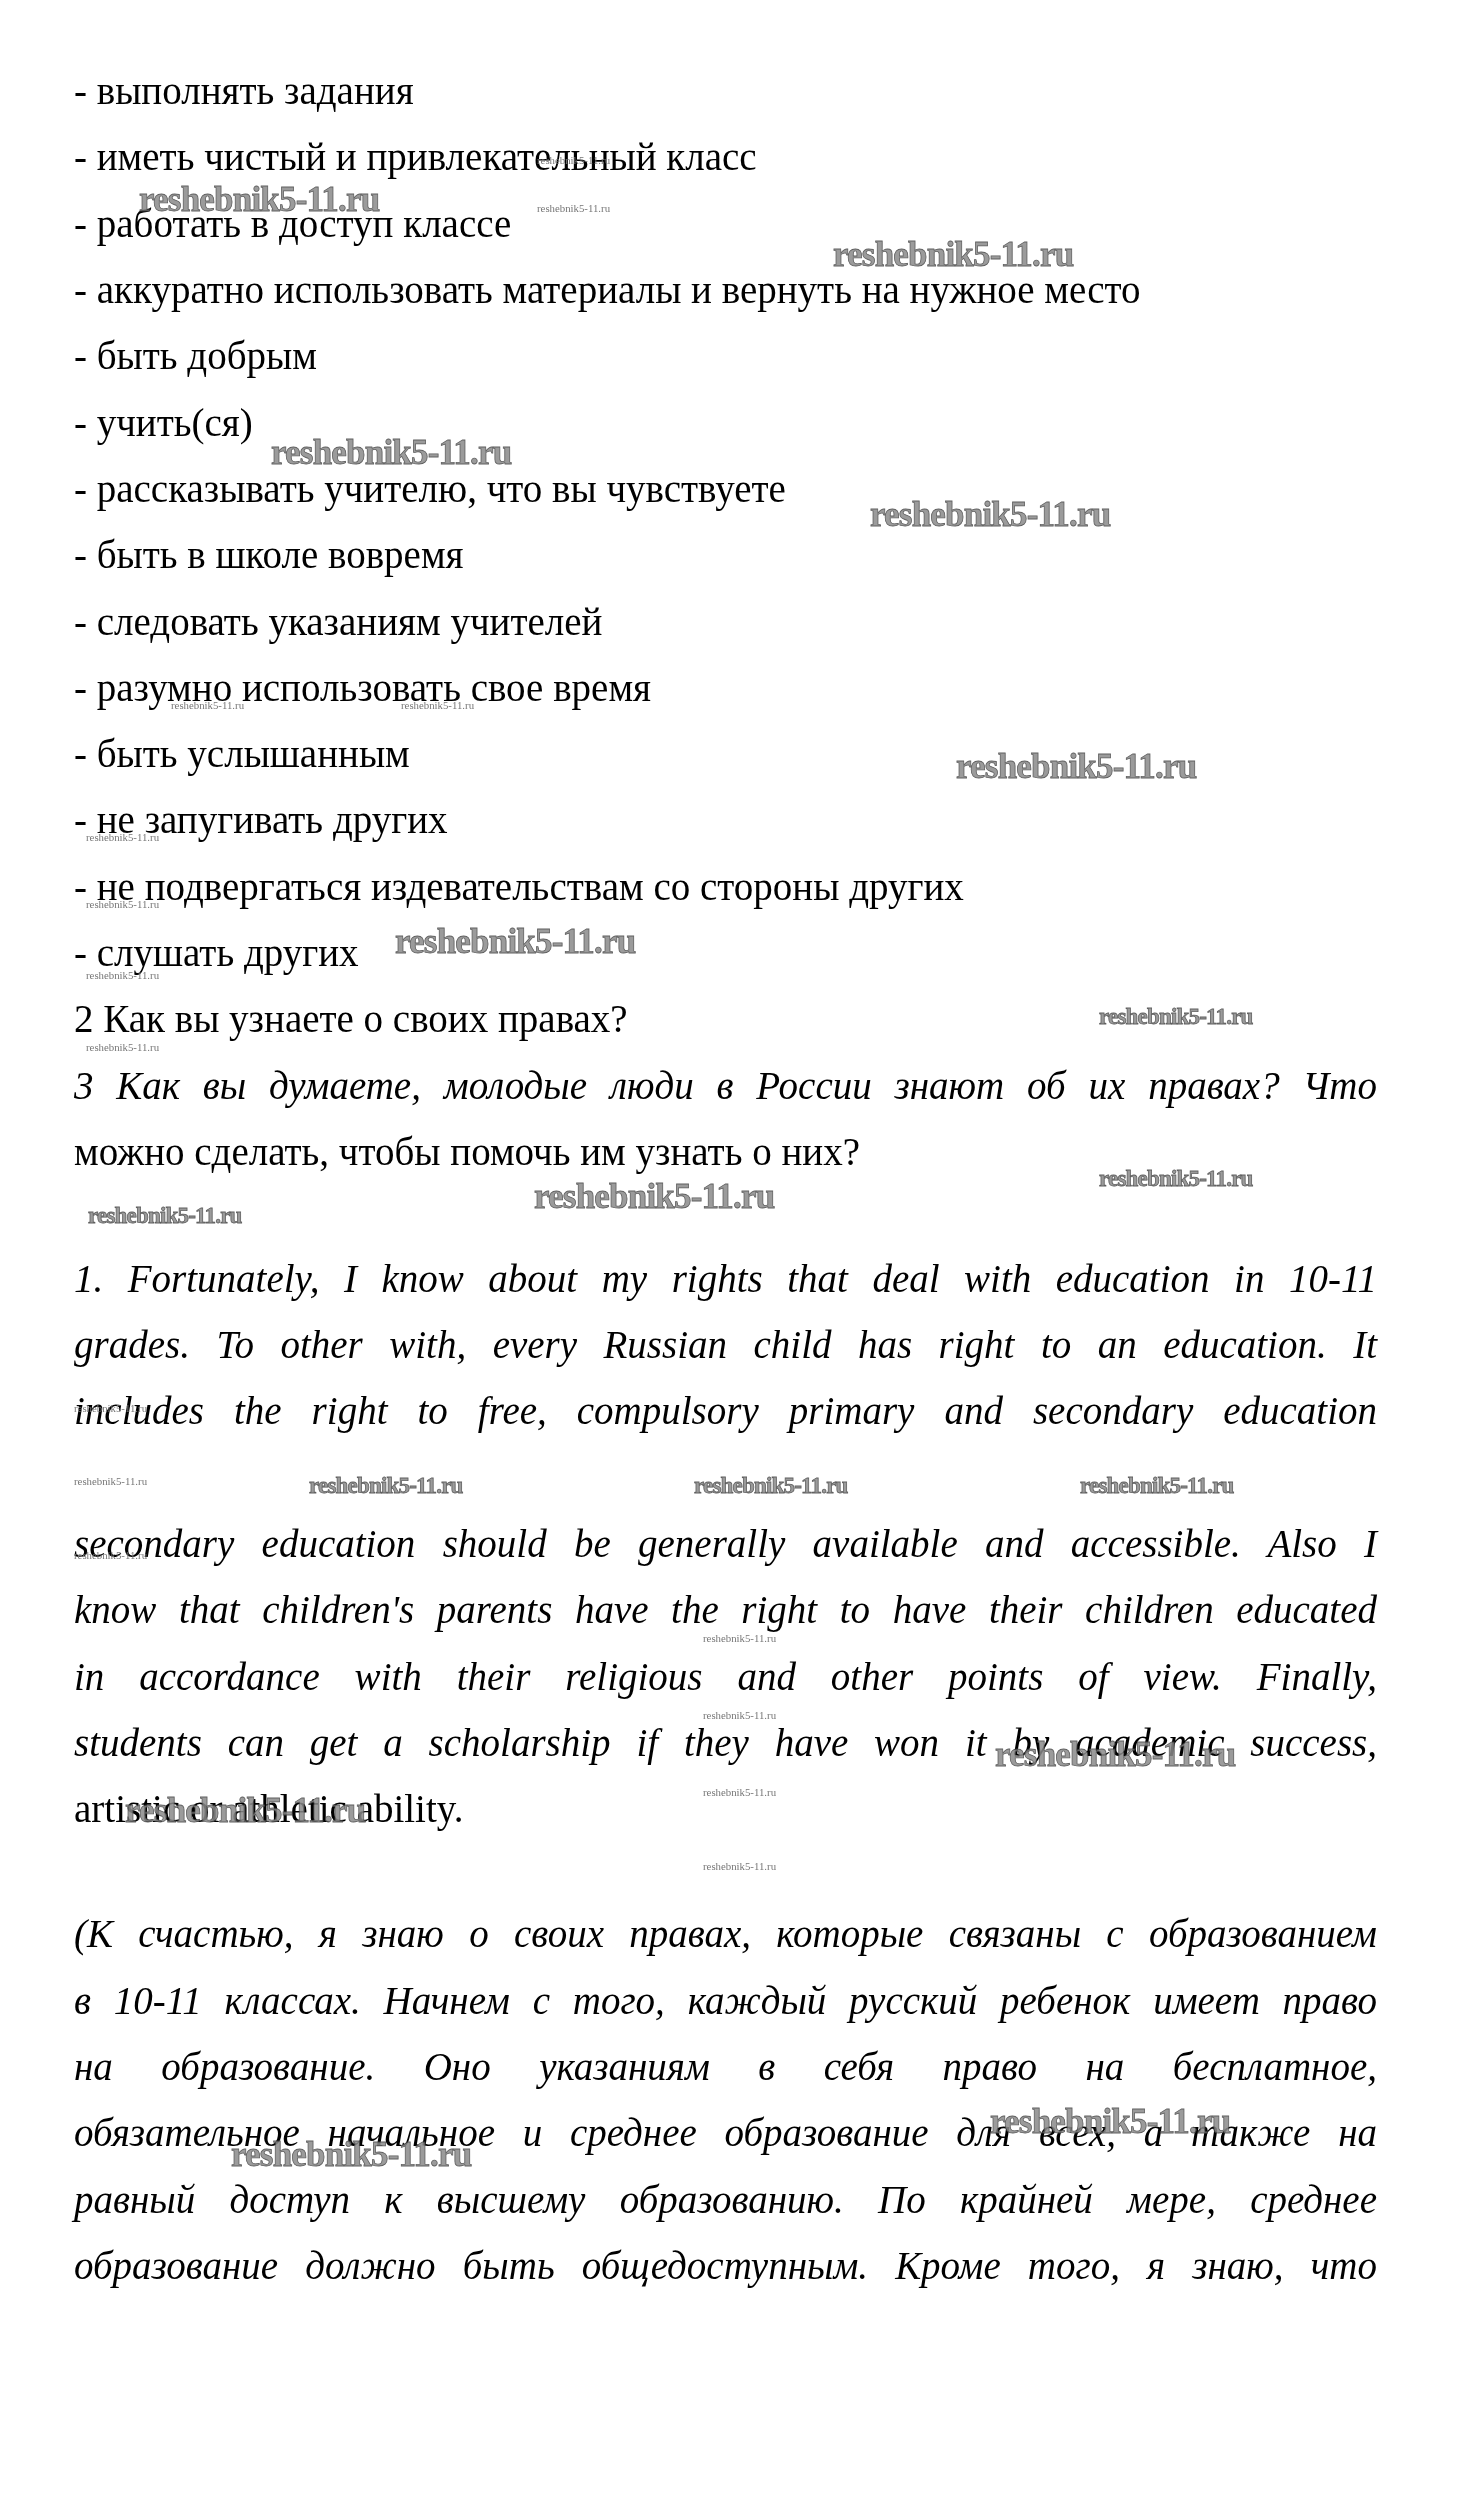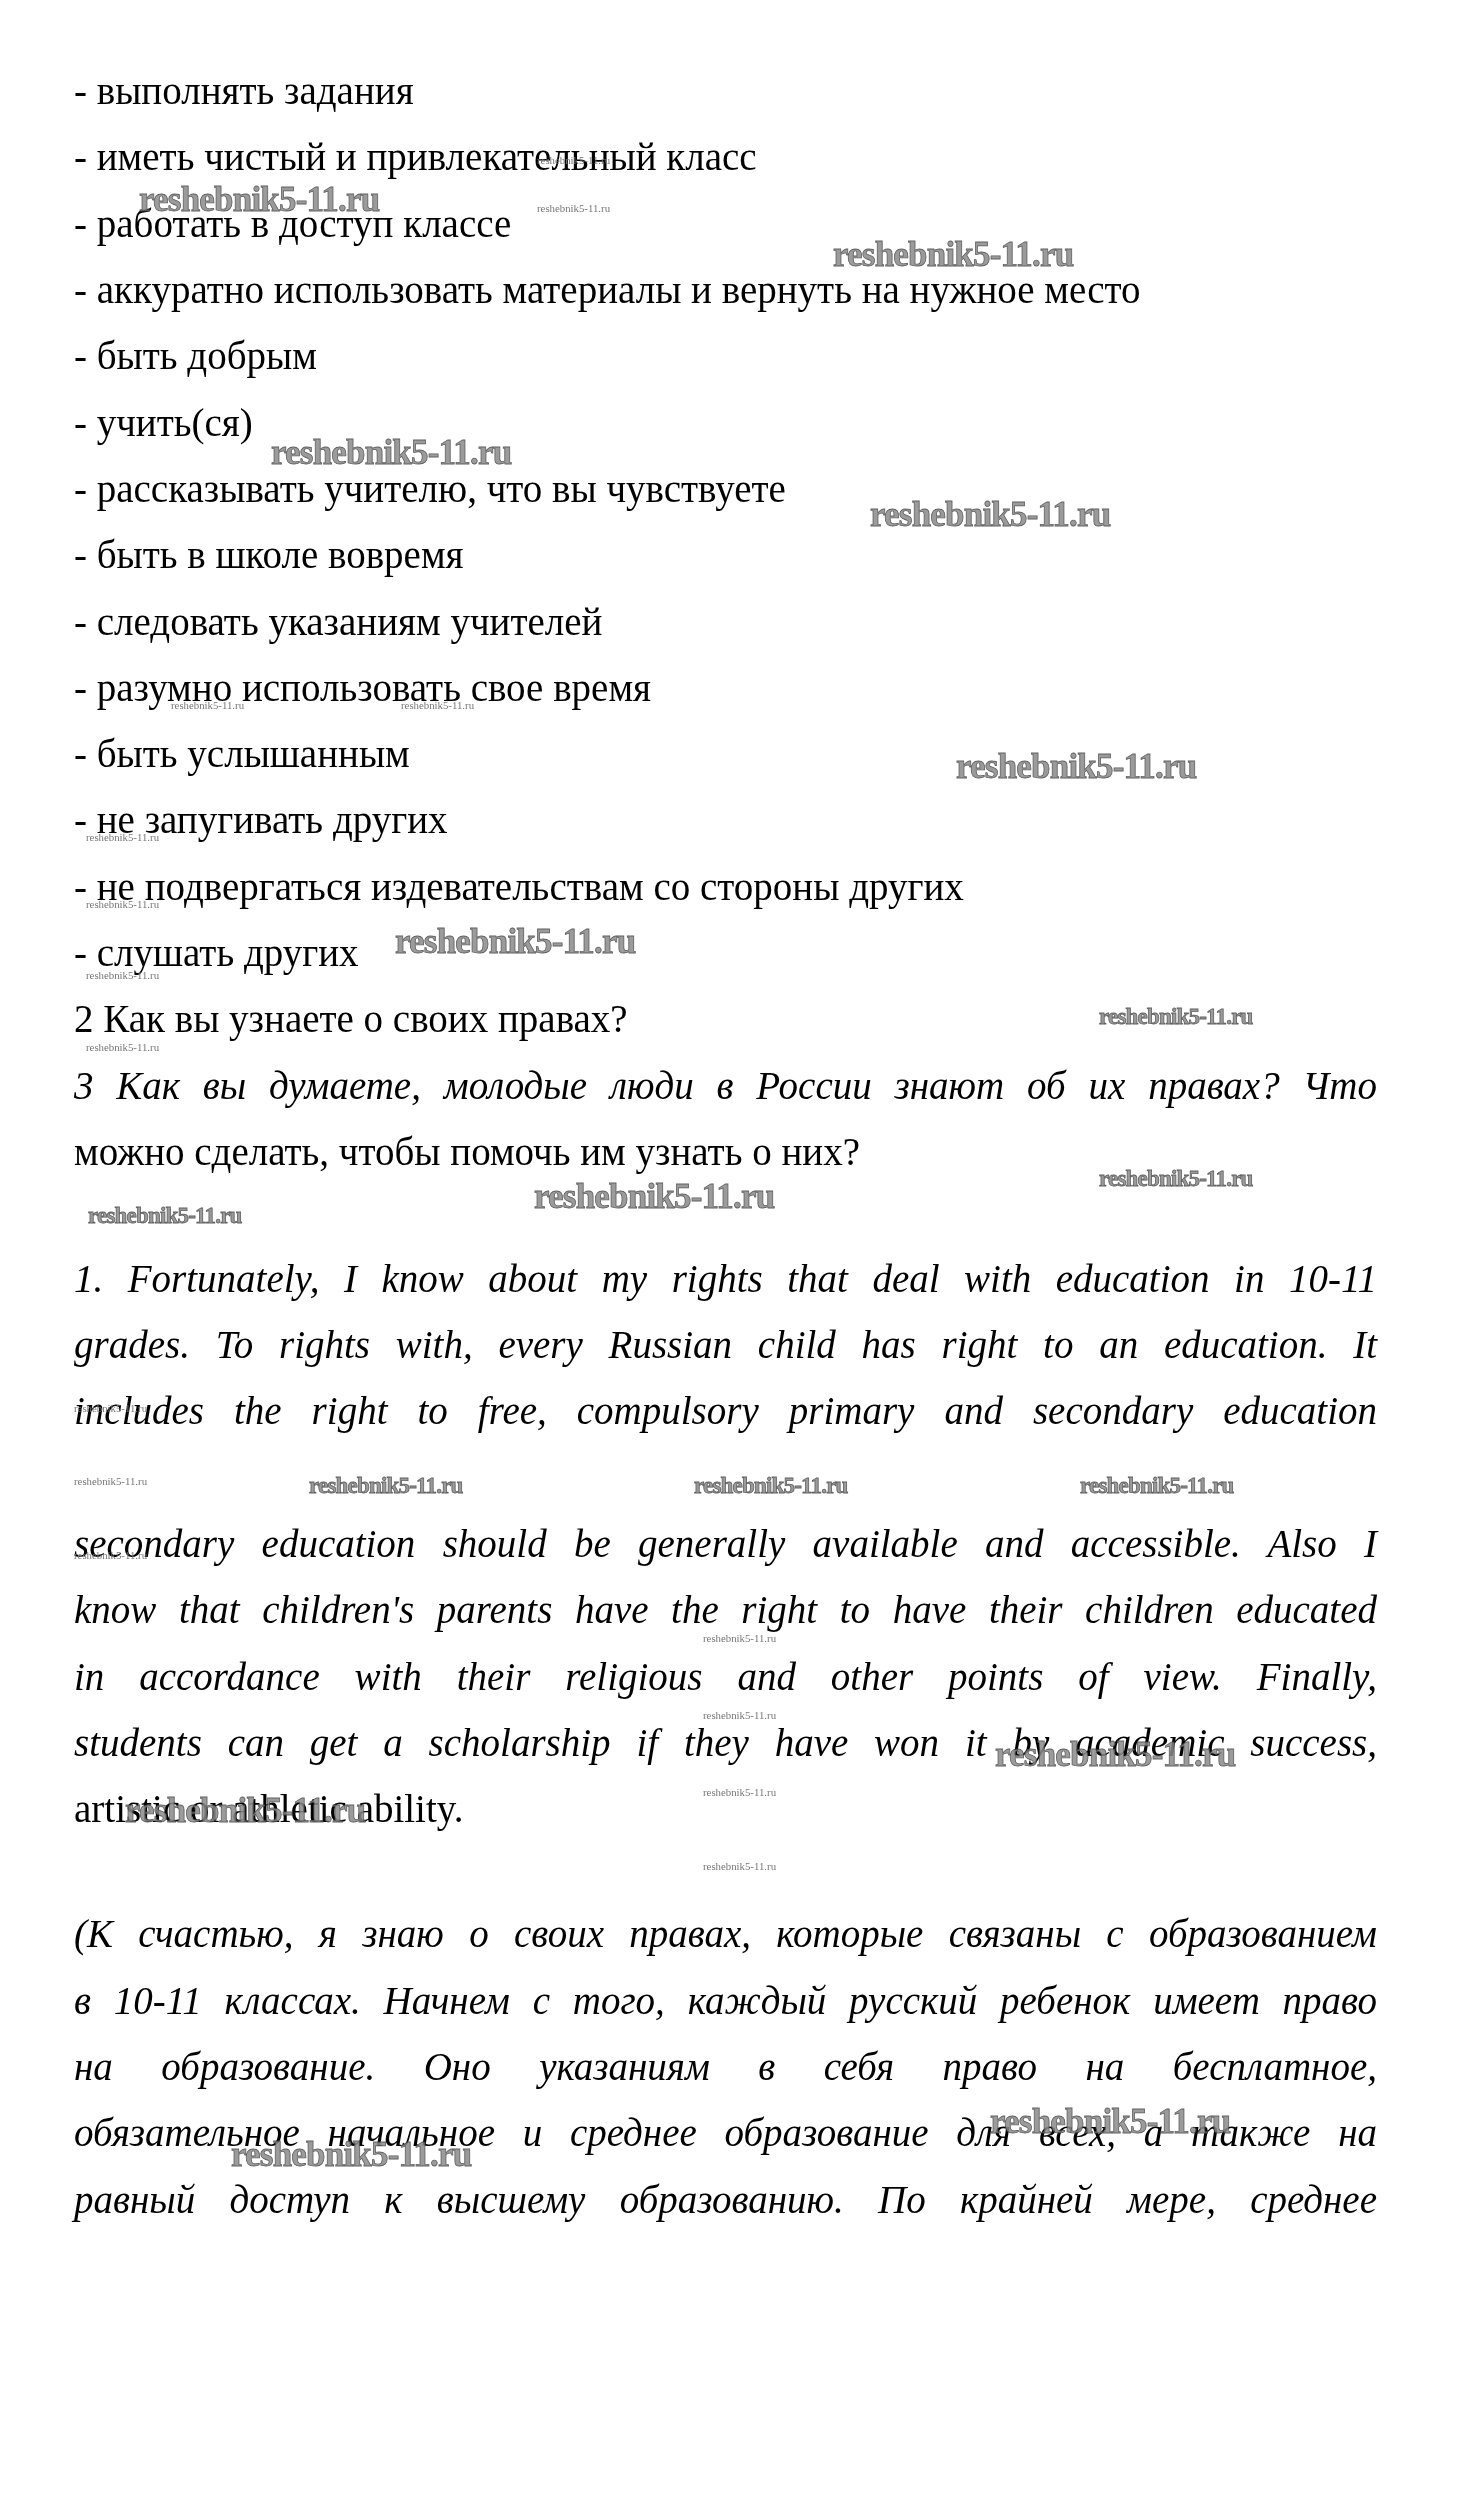--- a/index.html
+++ b/index.html
@@ -39,33 +39,34 @@
   <div class="line" style="top:731px">- быть услышанным</div>
   <div class="line" style="top:797px">- не запугивать других</div>
   <div class="line" style="top:864px">- не подвергаться издевательствам со стороны других</div>
   <div class="line" style="top:930px">- слушать других</div>
 
   <div class="line" style="top:996px">2 Как вы узнаете о своих правах?</div>
   <div class="line just" style="top:1063px">3 Как вы думаете, молодые люди в России знают об их правах? Что</div>
   <div class="line" style="top:1129px">можно сделать, чтобы помочь им узнать о них?</div>
 
   <div class="line just" style="top:1256px">1. Fortunately, I know about my rights that deal with education in 10-11</div>
-  <div class="line just" style="top:1322px">grades. To rights with, every Russian child has right to an education. It</div>
+  <div class="line just" style="top:1322px">grades. To other with, every Russian child has right to an education. It</div>
   <div class="line just" style="top:1388px">includes the right to free, compulsory primary and secondary education</div>
   <div class="line just" style="top:1521px">secondary education should be generally available and accessible. Also I</div>
   <div class="line just" style="top:1587px">know that children's parents have the right to have their children educated</div>
   <div class="line just" style="top:1654px">in accordance with their religious and other points of view. Finally,</div>
   <div class="line just" style="top:1720px">students can get a scholarship if they have won it by academic success,</div>
   <div class="line" style="top:1786px">artistic or athletic ability.</div>
 
   <div class="line just" style="top:1911px">(К счастью, я знаю о своих правах, которые связаны с образованием</div>
   <div class="line just" style="top:1978px">в 10-11 классах. Начнем с того, каждый русский ребенок имеет право</div>
   <div class="line just" style="top:2044px">на образование. Оно указаниям в себя право на бесплатное,</div>
   <div class="line just" style="top:2110px">обязательное начальное и среднее образование для всех, а также на</div>
   <div class="line just" style="top:2177px">равный доступ к высшему образованию. По крайней мере, среднее</div>
+  <div class="line just" style="top:2243px">образование должно быть общедоступным. Кроме того, я знаю, что</div>
 
   <div class="wm-big" style="left:139px;top:180px">reshebnik5-11.ru</div>
   <div class="wm-big" style="left:833px;top:235px">reshebnik5-11.ru</div>
   <div class="wm-big" style="left:271px;top:433px">reshebnik5-11.ru</div>
   <div class="wm-big" style="left:870px;top:495px">reshebnik5-11.ru</div>
   <div class="wm-big" style="left:956px;top:747px">reshebnik5-11.ru</div>
   <div class="wm-big" style="left:395px;top:922px">reshebnik5-11.ru</div>
   <div class="wm-big" style="left:534px;top:1177px">reshebnik5-11.ru</div>
   <div class="wm-big" style="left:995px;top:1735px">reshebnik5-11.ru</div>
   <div class="wm-big" style="left:125px;top:1791px">reshebnik5-11.ru</div>

